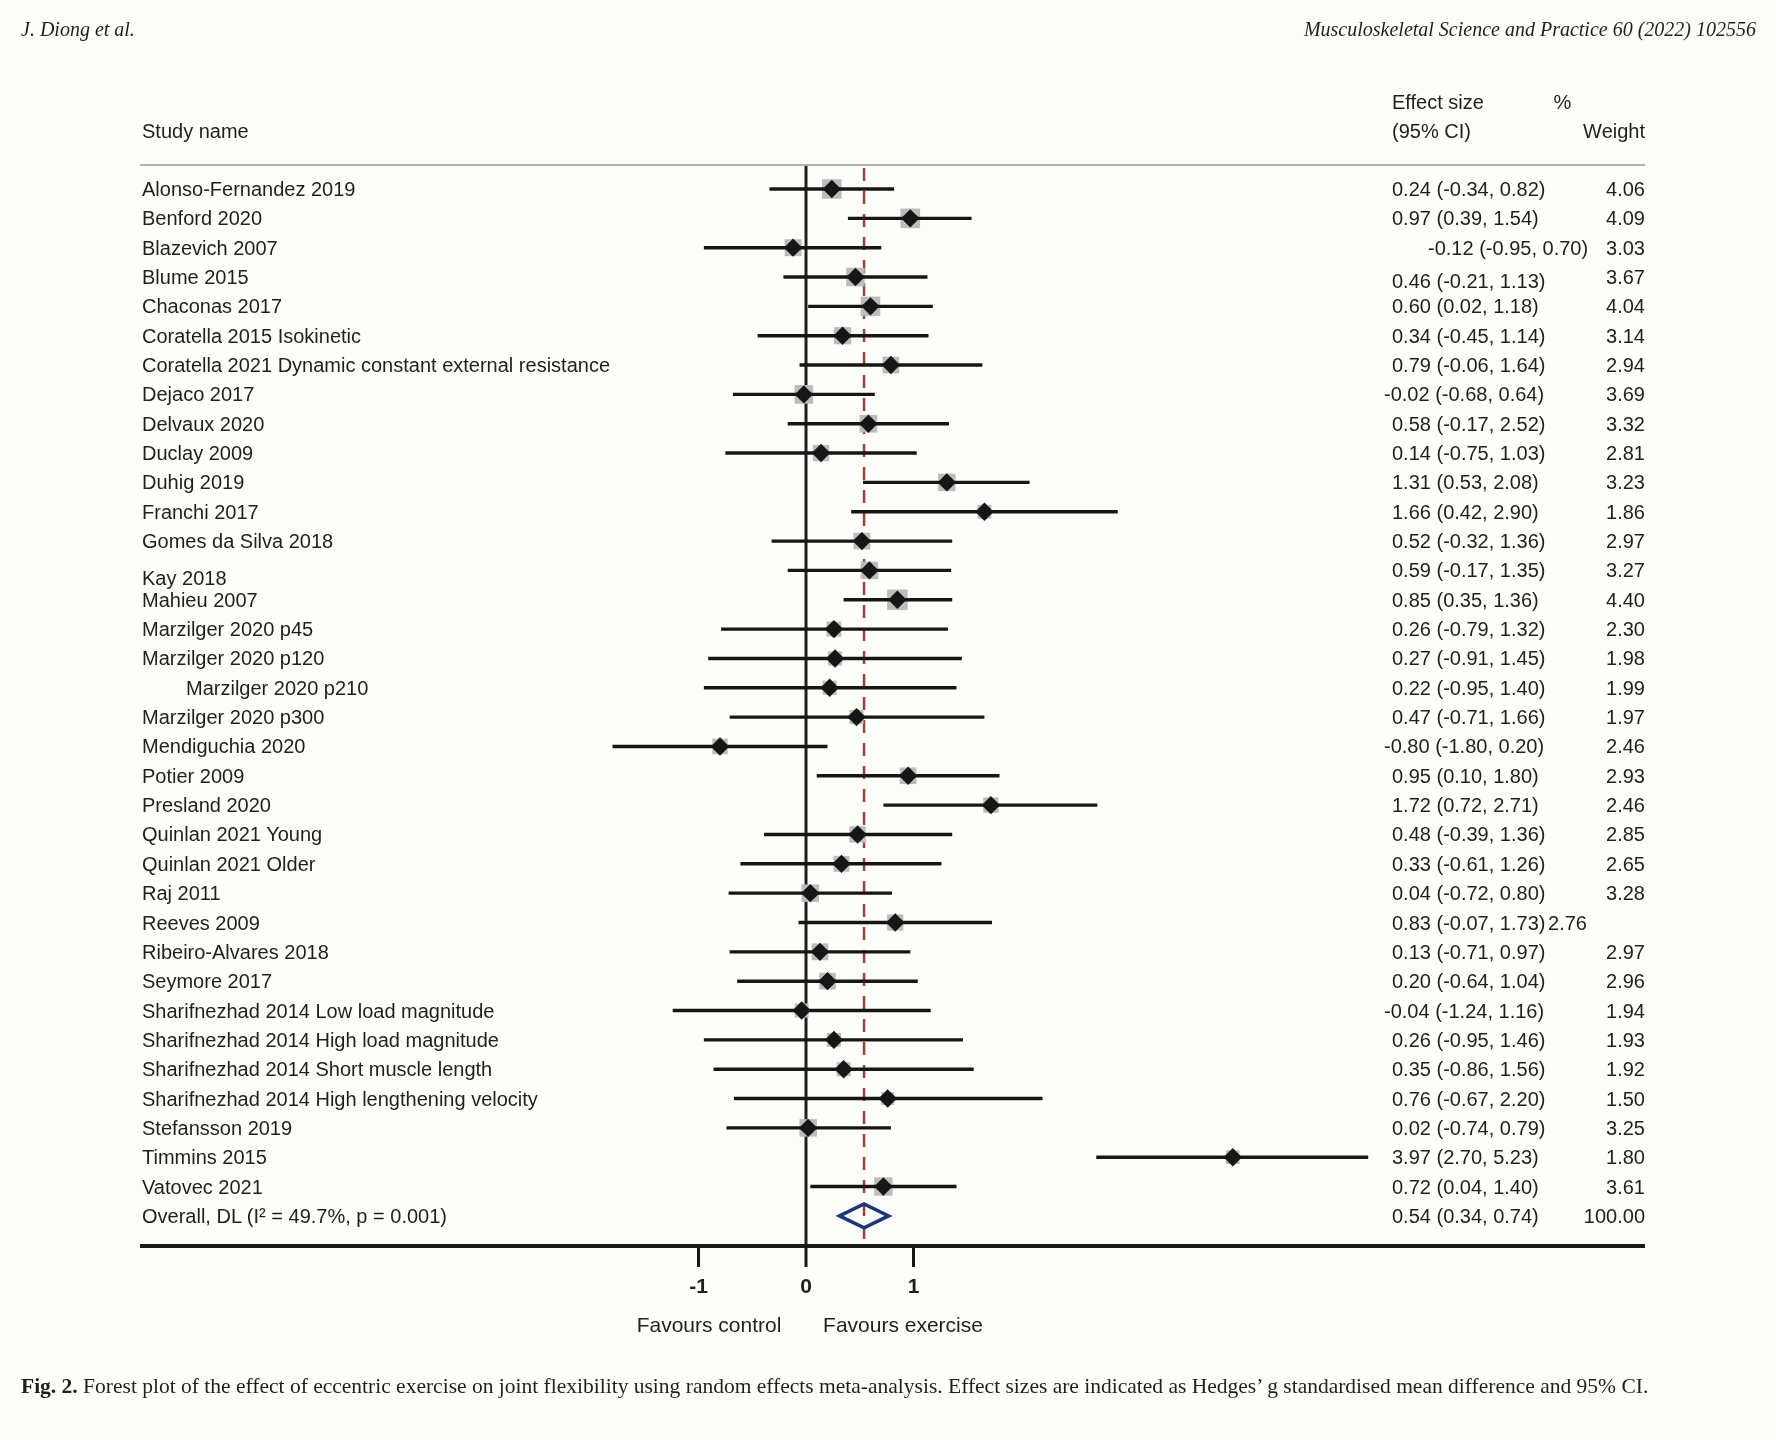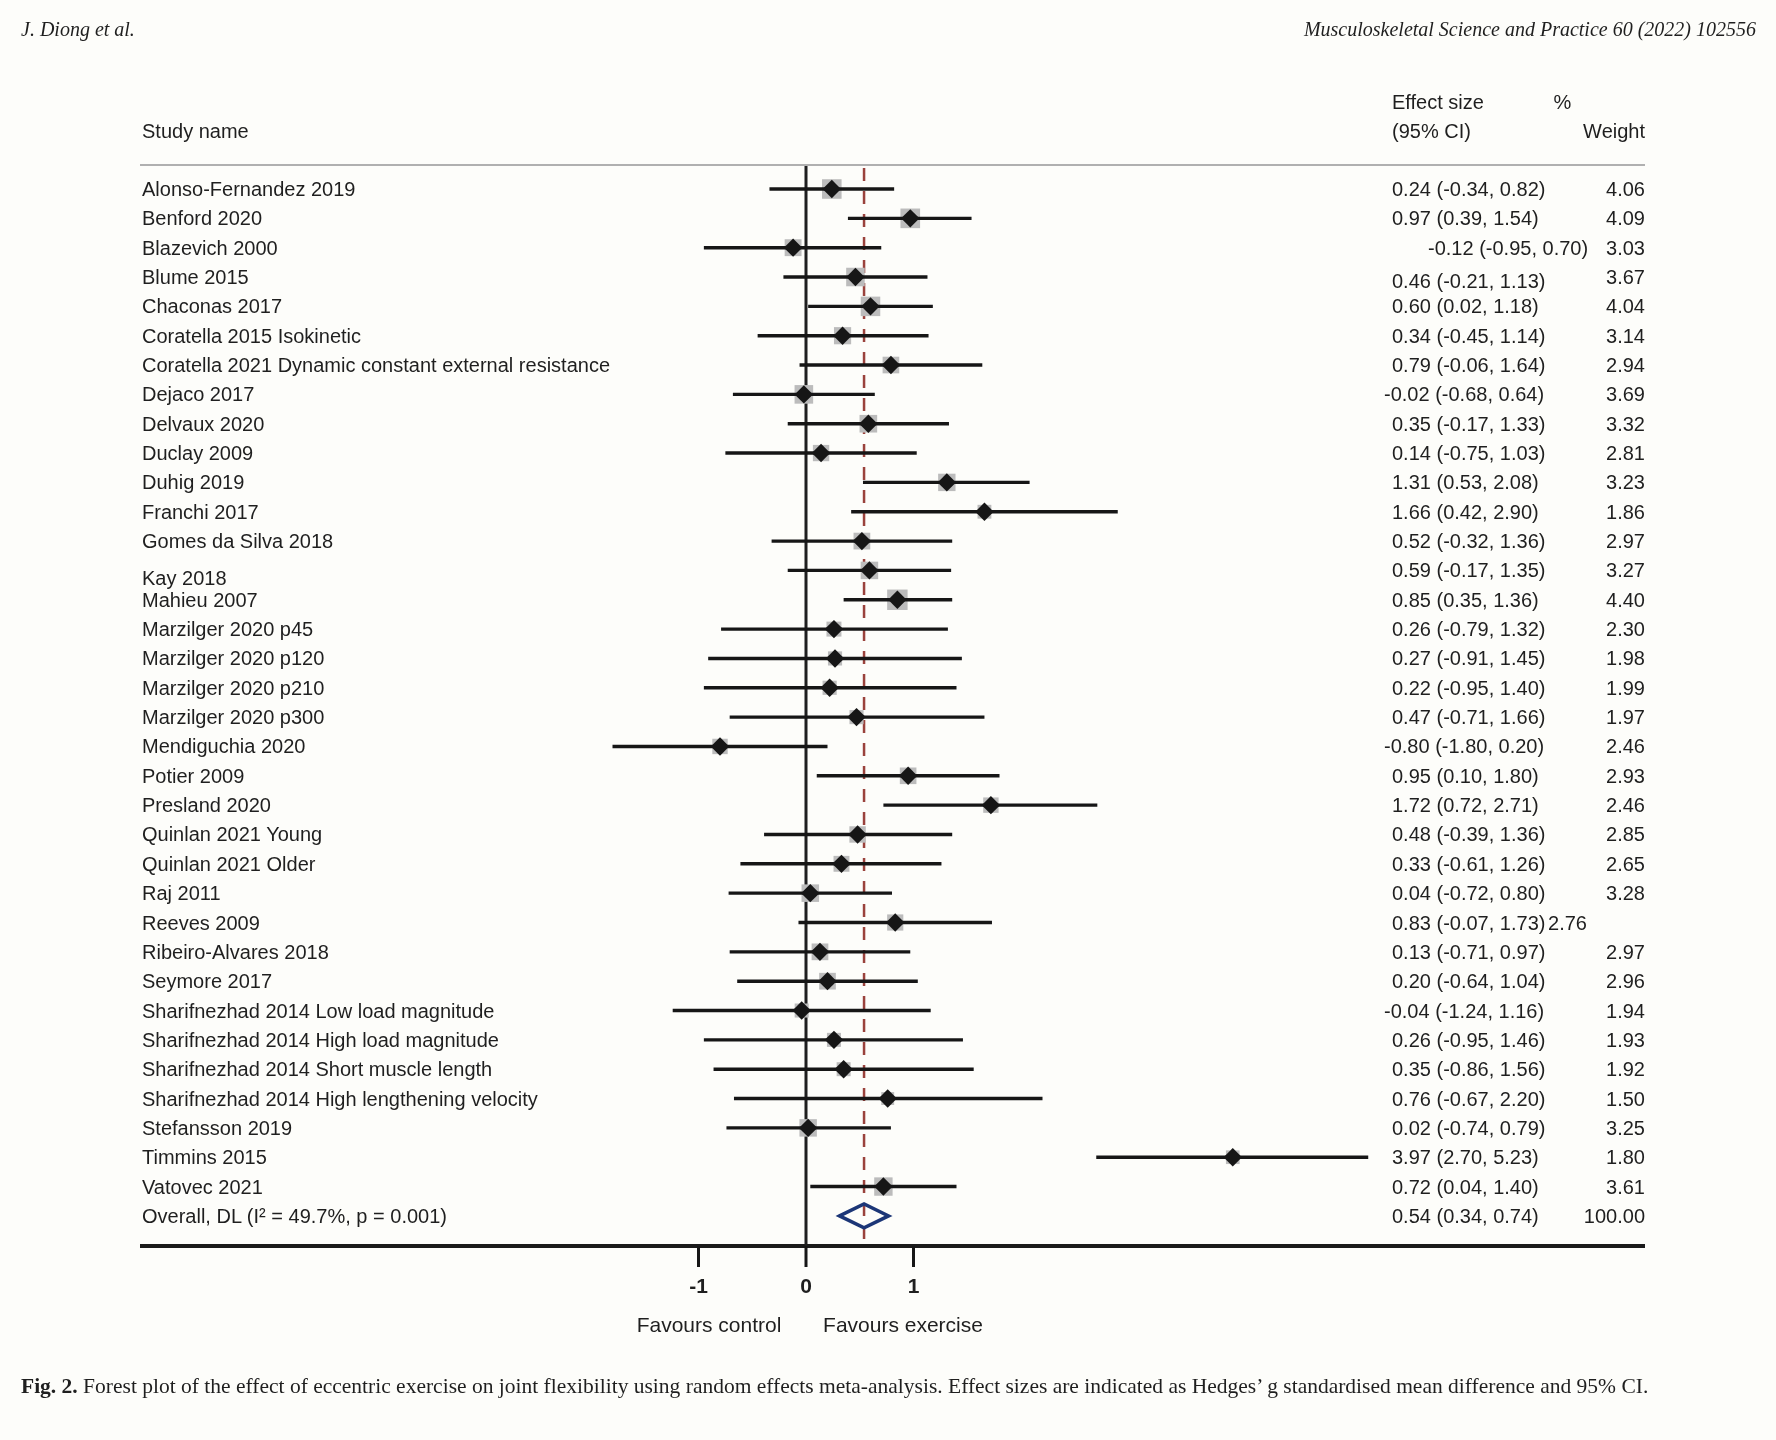--- a/index.html
+++ b/index.html
@@ -174,40 +174,40 @@
       <line x1="913.5" y1="1246" x2="913.5" y2="1267" stroke="#161616" stroke-width="3"></line>
     </svg>
 
   <div id="rows" class="abs" style="left:0;top:0;width:1776px;height:1440px;">
       <div class="row-name" style="top: 189px;">Alonso-Fernandez 2019</div>
       <div class="row-effect" style="top: 189px;">0.24 (-0.34, 0.82)</div>
       <div class="row-weight" style="top: 189px;">4.06</div>
       <div class="row-name" style="top: 218.34px;">Benford 2020</div>
       <div class="row-effect" style="top: 218.34px;">0.97 (0.39, 1.54)</div>
       <div class="row-weight" style="top: 218.34px;">4.09</div>
-      <div class="row-name" style="top: 247.68px;">Blazevich 2000</div>
+      <div class="row-name" style="top: 247.68px;">Blazevich 2007</div>
       <div class="row-effect neg" style="top: 247.68px; padding-left: 44px;">-0.12 (-0.95, 0.70)</div>
       <div class="row-weight" style="top: 247.68px;">3.03</div>
       <div class="row-name" style="top: 277.02px;">Blume 2015</div>
       <div class="row-effect" style="top: 281px;">0.46 (-0.21, 1.13)</div>
       <div class="row-weight" style="top: 277.02px;">3.67</div>
       <div class="row-name" style="top: 306.36px;">Chaconas 2017</div>
       <div class="row-effect" style="top: 306.36px;">0.60 (0.02, 1.18)</div>
       <div class="row-weight" style="top: 306.36px;">4.04</div>
       <div class="row-name" style="top: 335.7px;">Coratella 2015 Isokinetic</div>
       <div class="row-effect" style="top: 335.7px;">0.34 (-0.45, 1.14)</div>
       <div class="row-weight" style="top: 335.7px;">3.14</div>
       <div class="row-name" style="top: 365.04px;">Coratella 2021 Dynamic constant external resistance</div>
       <div class="row-effect" style="top: 365.04px;">0.79 (-0.06, 1.64)</div>
       <div class="row-weight" style="top: 365.04px;">2.94</div>
       <div class="row-name" style="top: 394.38px;">Dejaco 2017</div>
       <div class="row-effect neg" style="top: 394.38px;">-0.02 (-0.68, 0.64)</div>
       <div class="row-weight" style="top: 394.38px;">3.69</div>
       <div class="row-name" style="top: 423.72px;">Delvaux 2020</div>
-      <div class="row-effect" style="top: 423.72px;">0.35 (-0.17, 1.33)</div>
+      <div class="row-effect" style="top: 423.72px;">0.58 (-0.17, 2.52)</div>
       <div class="row-weight" style="top: 423.72px;">3.32</div>
       <div class="row-name" style="top: 453.06px;">Duclay 2009</div>
       <div class="row-effect" style="top: 453.06px;">0.14 (-0.75, 1.03)</div>
       <div class="row-weight" style="top: 453.06px;">2.81</div>
       <div class="row-name" style="top: 482.4px;">Duhig 2019</div>
       <div class="row-effect" style="top: 482.4px;">1.31 (0.53, 2.08)</div>
       <div class="row-weight" style="top: 482.4px;">3.23</div>
       <div class="row-name" style="top: 511.74px;">Franchi 2017</div>
       <div class="row-effect" style="top: 511.74px;">1.66 (0.42, 2.90)</div>
       <div class="row-weight" style="top: 511.74px;">1.86</div>
@@ -219,21 +219,21 @@
       <div class="row-weight" style="top: 570.42px;">3.27</div>
       <div class="row-name" style="top: 599.76px;">Mahieu 2007</div>
       <div class="row-effect" style="top: 599.76px;">0.85 (0.35, 1.36)</div>
       <div class="row-weight" style="top: 599.76px;">4.40</div>
       <div class="row-name" style="top: 629.1px;">Marzilger 2020 p45</div>
       <div class="row-effect" style="top: 629.1px;">0.26 (-0.79, 1.32)</div>
       <div class="row-weight" style="top: 629.1px;">2.30</div>
       <div class="row-name" style="top: 658.44px;">Marzilger 2020 p120</div>
       <div class="row-effect" style="top: 658.44px;">0.27 (-0.91, 1.45)</div>
       <div class="row-weight" style="top: 658.44px;">1.98</div>
-      <div class="row-name" style="top: 687.78px;">Marzilger 2020 p210</div>
+      <div class="row-name" style="top: 687.78px; margin-left: 44px;">Marzilger 2020 p210</div>
       <div class="row-effect" style="top: 687.78px;">0.22 (-0.95, 1.40)</div>
       <div class="row-weight" style="top: 687.78px;">1.99</div>
       <div class="row-name" style="top: 717.12px;">Marzilger 2020 p300</div>
       <div class="row-effect" style="top: 717.12px;">0.47 (-0.71, 1.66)</div>
       <div class="row-weight" style="top: 717.12px;">1.97</div>
       <div class="row-name" style="top: 746.46px;">Mendiguchia 2020</div>
       <div class="row-effect neg" style="top: 746.46px;">-0.80 (-1.80, 0.20)</div>
       <div class="row-weight" style="top: 746.46px;">2.46</div>
       <div class="row-name" style="top: 775.8px;">Potier 2009</div>
       <div class="row-effect" style="top: 775.8px;">0.95 (0.10, 1.80)</div>

